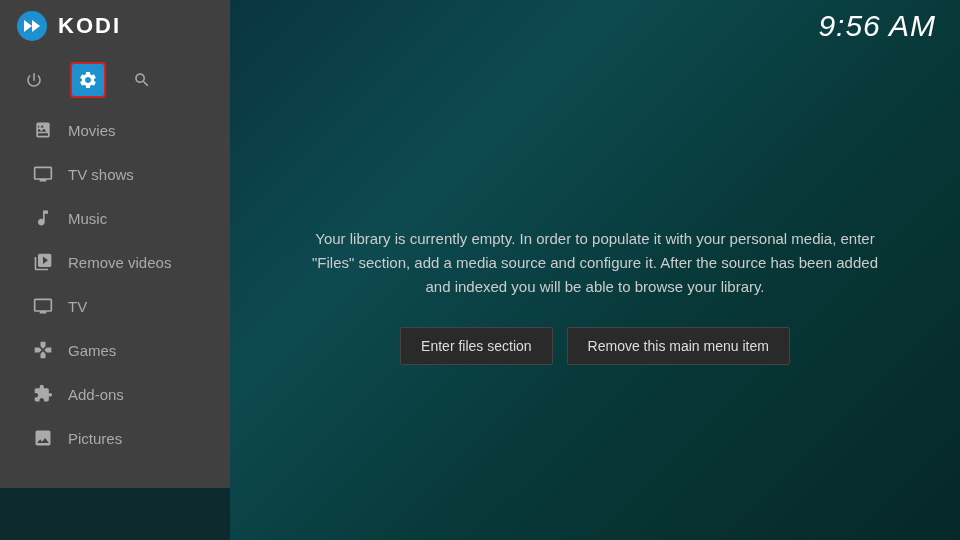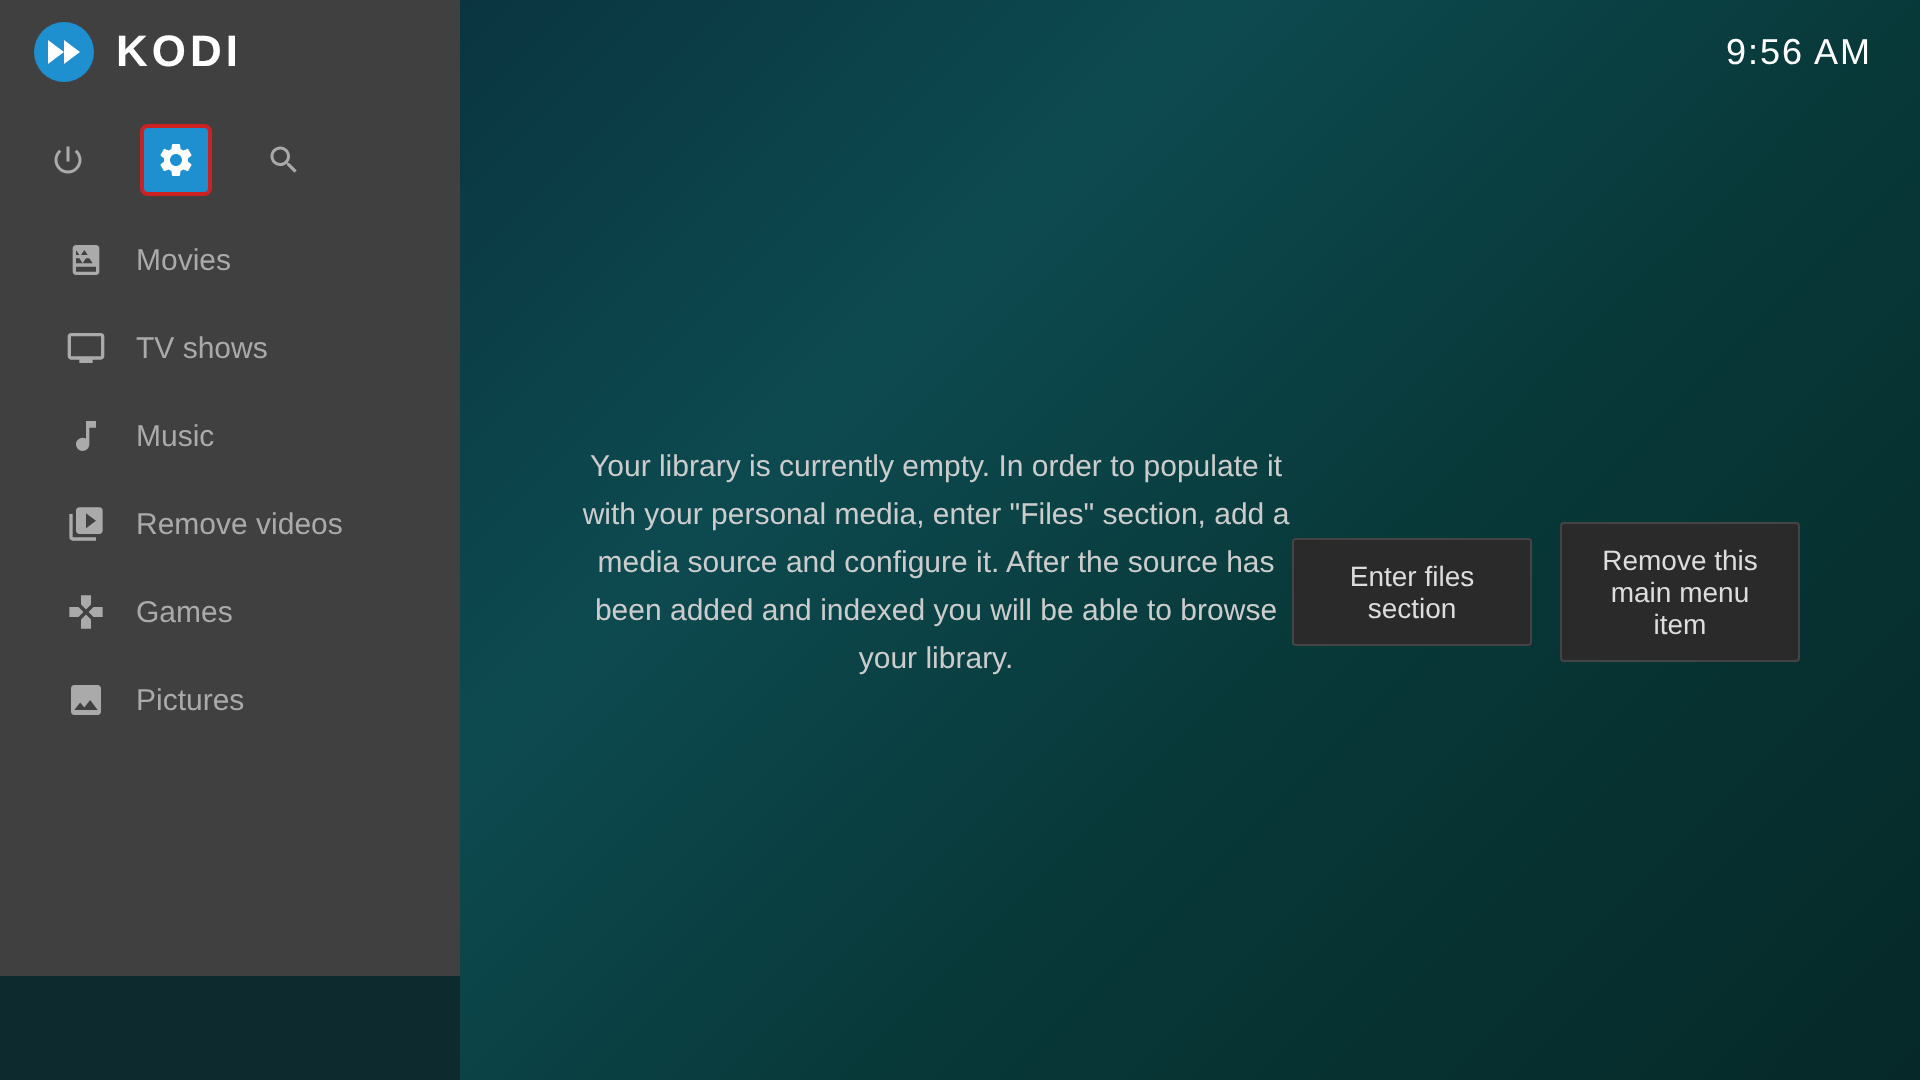--- a/index.html
+++ b/index.html
@@ -106,30 +106,31 @@
     .top-bar {
       display: flex;
       justify-content: flex-end;
       align-items: center;
       padding: 14px 24px;
       height: 52px;
     }
 
     .time-display {
       color: #ffffff;
-      font-size: 18px;
+      font-size: 30px;
       font-weight: 300;
       letter-spacing: 1px;
+      font-style: italic;
     }
 
     
     .center-content {
       flex: 1;
       display: flex;
-      flex-direction: row;
+      flex-direction: column;
       align-items: center;
       justify-content: center;
       padding: 40px 60px;
       text-align: center;
     }
 
     .library-message {
       color: #cccccc;
       font-size: 15px;
       line-height: 1.6;
@@ -237,31 +238,47 @@
 
     <div class="menu-item">
       <span class="menu-icon">
         <svg width="20" height="20" viewBox="0 0 24 24" fill="#888888">
           <path d="M4 6H2v14c0 1.1.9 2 2 2h14v-2H4V6zm16-4H8c-1.1 0-2 .9-2 2v12c0 1.1.9 2 2 2h12c1.1 0 2-.9 2-2V4c0-1.1-.9-2-2-2zm-8 12.5v-9l6 4.5-6 4.5z"></path>
         </svg>
       </span>
       <span>Remove videos</span>
     </div>
 
+    <div class="menu-item">
+      <span class="menu-icon">
+        <svg width="20" height="20" viewBox="0 0 24 24" fill="#888888">
+          <path d="M21 3H3c-1.1 0-2 .9-2 2v12c0 1.1.9 2 2 2h5v2h8v-2h5c1.1 0 1.99-.9 1.99-2L23 5c0-1.1-.9-2-2-2zm0 14H3V5h18v12z"></path>
+        </svg>
+      </span>
+      <span>TV</span>
+    </div>
 
 
     <div class="menu-item">
       <span class="menu-icon">
         <svg width="20" height="20" viewBox="0 0 24 24" fill="#888888">
           <path d="M15 7.5V2H9v5.5l3 3 3-3zM7.5 9H2v6h5.5l3-3-3-3zM9 16.5V22h6v-5.5l-3-3-3 3zM16.5 9l-3 3 3 3H22V9h-5.5z"></path>
         </svg>
       </span>
       <span>Games</span>
     </div>
 
+    <div class="menu-item">
+      <span class="menu-icon">
+        <svg width="20" height="20" viewBox="0 0 24 24" fill="#888888">
+          <path d="M20.5 11H19V7c0-1.1-.9-2-2-2h-4V3.5C13 2.12 11.88 1 10.5 1S8 2.12 8 3.5V5H4c-1.1 0-1.99.9-1.99 2v3.8H3.5c1.49 0 2.7 1.21 2.7 2.7s-1.21 2.7-2.7 2.7H2V19c0 1.1.9 2 2 2h3.8v-1.5c0-1.49 1.21-2.7 2.7-2.7s2.7 1.21 2.7 2.7V21H17c1.1 0 2-.9 2-2v-4h1.5c1.38 0 2.5-1.12 2.5-2.5S21.88 11 20.5 11z"></path>
+        </svg>
+      </span>
+      <span>Add-ons</span>
+    </div>
 
     <div class="menu-item">
       <span class="menu-icon">
         <svg width="20" height="20" viewBox="0 0 24 24" fill="#666666">
           <path d="M21 19V5c0-1.1-.9-2-2-2H5c-1.1 0-2 .9-2 2v14c0 1.1.9 2 2 2h14c1.1 0 2-.9 2-2zM8.5 13.5l2.5 3.01L14.5 12l4.5 6H5l3.5-4.5z"></path>
         </svg>
       </span>
       <span>Pictures</span>
     </div>
 

